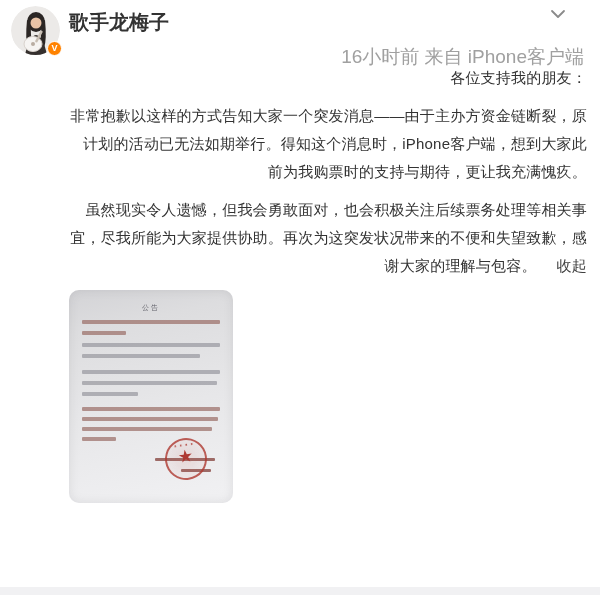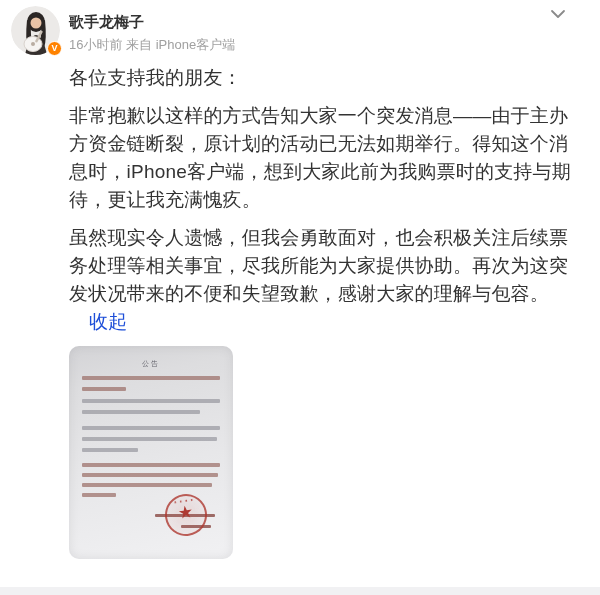--- a/index.html
+++ b/index.html
@@ -19,40 +19,41 @@
     position:absolute; left:11px; top:6px; width:49px; height:49px;
     border-radius:50%; overflow:visible; cursor:pointer;
   }
   .avatar svg { border-radius:50%; display:block; }
   .v-badge {
     position:absolute; right:-2px; bottom:-1px; width:15px; height:15px;
     border-radius:50%; background:#ff8200; border:1.5px solid #fff;
     color:#fff; font-size:9px; font-weight:bold; line-height:12px; text-align:center;
   }
   .author-block { margin-left:57px; padding-top:3px; }
-  .author-name { font-size:15px; font-weight:bold; color:#333; line-height:22px; cursor:pointer; }
-  .post-meta { font-size:13px; color:#a0a0a0; line-height:18px; margin-top:3px; }
+  .author-name { font-size:20px; font-weight:bold; color:#333; line-height:22px; cursor:pointer; }
+  .post-meta { font-size:19px; color:#a0a0a0; line-height:18px; margin-top:15px;text-align:right; }
   .chevron {
     position:absolute; right:32px; top:4px; width:20px; height:20px; cursor:pointer;
   }
 
   
   .content { margin:6px 14px 0 69px; width:518px; }
   .content p {
-    font-size:19px; line-height:28px; color:#333;
+    font-size:15px; line-height:28px; color:#333;
     margin:0 0 10px 0; letter-spacing:0.2px;
     word-break:break-all;
+    text-align:right;
   }
   .emoji {
     display:inline-block; width:15px; height:14px; vertical-align:-2px;
     border-radius:50% 50% 45% 45%;
     background:radial-gradient(circle at 40% 30%, #ffe9a8 0%, #f8c440 55%, #e89a1e 100%);
     box-shadow:0 1px 0 rgba(180,120,20,.45) inset;
   }
-  .collapse-link { color:#1d4ed8; text-decoration:none; cursor:pointer; margin-left:20px; }
+  .collapse-link { color:#404040; text-decoration:none; cursor:pointer; margin-left:20px; }
 
   
   .photo {
     position:relative; width:164px; height:213px; margin-top:0;
     border-radius:10px; overflow:hidden; cursor:pointer;
     background:linear-gradient(168deg,#d3d3d6 0%,#dddddf 18%,#e7e7e9 55%,#f1f1f3 100%);
     box-shadow:inset 0 0 10px rgba(120,120,130,.18);
   }
   .doc-title {
     position:absolute; top:13px; left:0; right:0; text-align:center;

